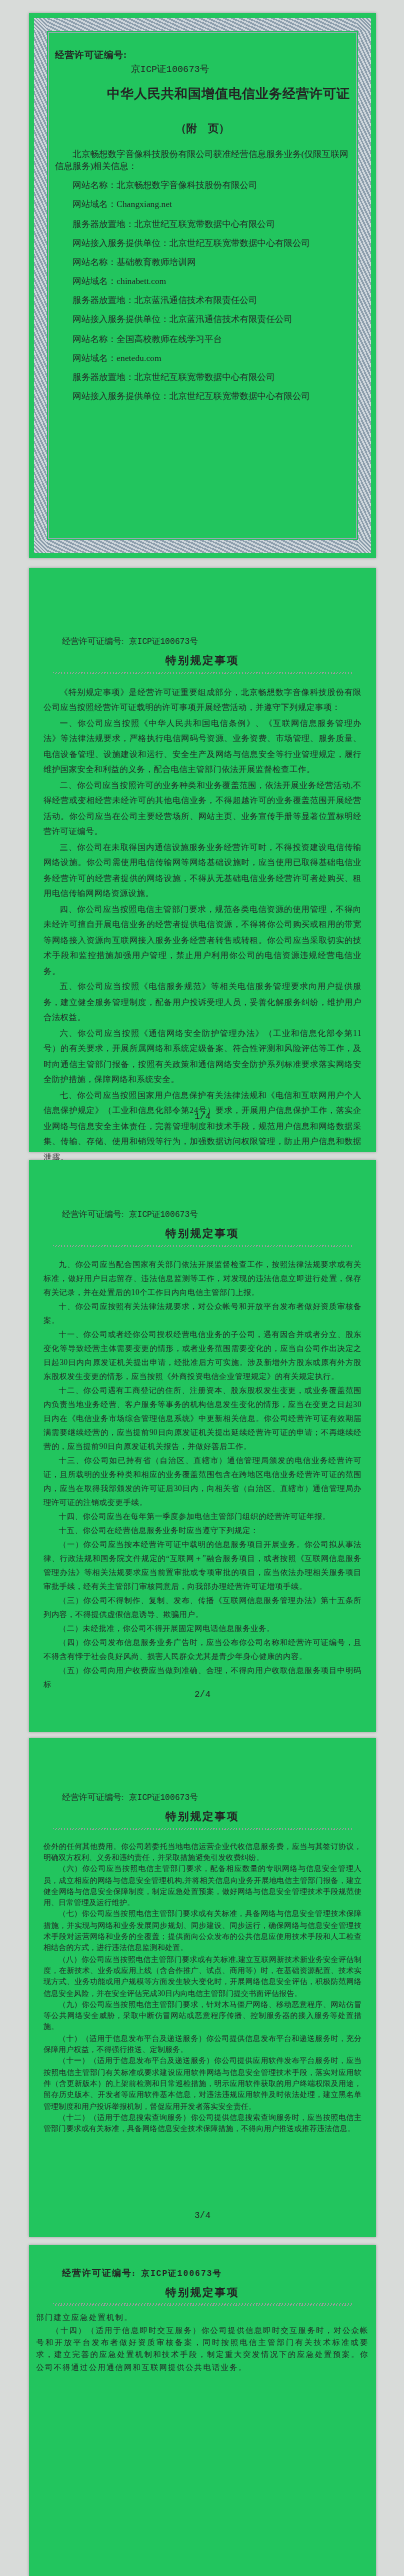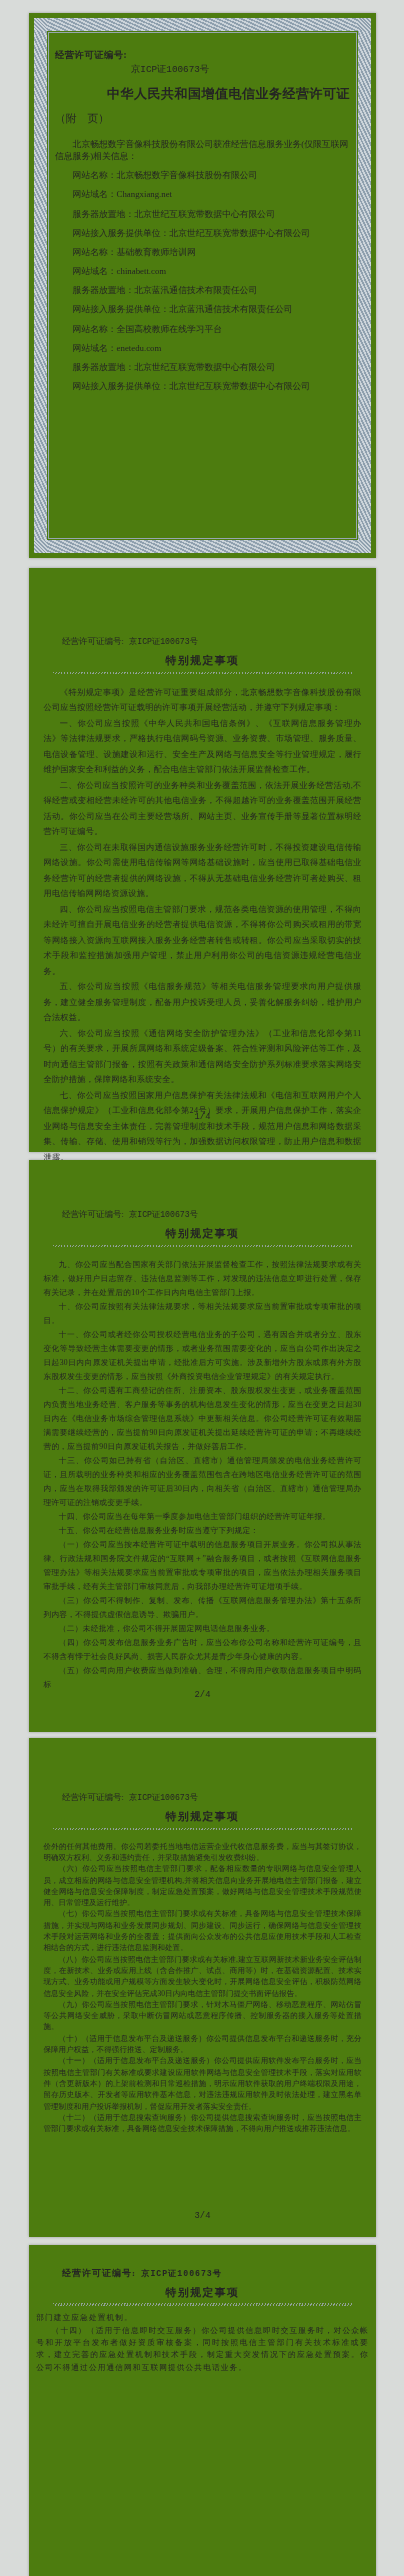--- a/index.html
+++ b/index.html
@@ -1,31 +1,31 @@
 <!DOCTYPE html>
 <html style="font-size:8.2px"><head>
 <meta charset="utf-8">
 <style>
   * { box-sizing: border-box; margin: 0; padding: 0; }
   html, body { background: #c9cccb; }
   body { width: 405px; margin: 0; font-family: "Liberation Serif", "DejaVu Serif", serif; }
 
   .canvas { position: relative; width: 405px; height: 2873px; background: #d8dbd9; color: #242424; overflow: hidden; }
 
-  .page { position: absolute; left: 29px; width: 347px; background: #4d7c0f; box-shadow: 0 0 2.6px rgba(0,0,0,.3); }
+  .page { position: absolute; left: 29px; width: 347px; background: #22c55e; box-shadow: 0 0 2.6px rgba(0,0,0,.3); }
 
   
   .frame { position: absolute; inset: 5.2px; border: 13.4px solid #a9b6c0;
            border-image: repeating-linear-gradient(45deg, #8fa0ae 0 2.6px, #ccd4da 2.6px 5.2px) 26; }
   .frame::after { content: ""; position: absolute; inset: 0.5px; border: 0.5px solid #97a6b1; }
   .cert-inner { position: absolute; inset: 23px 26px; }
   .cert-lic { margin-top: 13.4px; font-size: 9.3px; font-weight: bold; letter-spacing: 0.5px; }
   .cert-licno { margin: 1px 0 0 76px; font-size: 9.3px; font-family: "Liberation Mono", "DejaVu Sans Mono", monospace; }
   .cert-title { margin-top: 8.2px; text-align: right; font-size: 13px; font-weight: bold; letter-spacing: 0.5px; }
-  .cert-sub { margin-top: 9px; text-align: left; font-size: 10.8px; font-weight: normal; }
+  .cert-sub { margin-top: 19px; text-align: center; font-size: 10.8px; font-weight: bold; }
   .cert-body { margin-top: 12.4px; font-size: 8.8px; line-height: 12px; }
   .cert-body p { text-indent: 2em; margin-bottom: 7.2px; }
 
   
   .sp-head { margin-left: 33px; font-size: 8.5px; }
   .sp-head .num { margin-left: 5.2px; font-size: 8.2px; font-family: "Liberation Mono", "DejaVu Sans Mono", monospace; }
   .sp-title { text-align: center; font-size: 10.8px; font-weight: bold; letter-spacing: 1.5px; margin-top: 6.2px; }
   .rule { height: 2.6px; width: 86%; margin: 3.6px auto 0;
           background: repeating-linear-gradient(115deg, #8fa095 0 1px, rgba(0,0,0,0) 1px 2.6px); }
   .sp-body { margin: 10.3px 14.4px 0 14.4px; text-align: justify; }
@@ -90,21 +90,21 @@
   </section>
 
   <section class="page sp sp2" style="top:1160px; height:572px;">
     <div class="sp-head" style="margin-top:49px;">
       <span class="lbl">经营许可证编号:</span><span class="num">京ICP证100673号</span>
     </div>
     <div class="sp-title">特别规定事项</div>
     <div class="rule"></div>
     <div class="sp-body">
       <p>九、你公司应当配合国家有关部门依法开展监督检查工作，按照法律法规要求或有关标准，做好用户日志留存、违法信息监测等工作，对发现的违法信息立即进行处置，保存有关记录，并在处置后的10个工作日内向电信主管部门上报。</p>
-      <p>十、你公司应按照有关法律法规要求，等相关法规要求应当前置审批或专项审批的项目。</p>
+      <p>十、你公司应按照有关法律法规要求，对公众帐号和开放平台发布者做好资质审核备案。</p>
       <p>十一、你公司或者经你公司授权经营电信业务的子公司，遇有因合并或者分立、股东变化等导致经营主体需要变更的情形，或者业务范围需要变化的，应当自公司作出决定之日起30日内向原发证机关提出申请，经批准后方可实施。涉及新增外方股东或原有外方股东股权发生变更的情形，应当按照《外商投资电信企业管理规定》的有关规定执行。</p>
       <p>十二、你公司遇有工商登记的住所、注册资本、股东股权发生变更，或业务覆盖范围内负责当地业务经营、客户服务等事务的机构信息发生变化的情形，应当在变更之日起30日内在《电信业务市场综合管理信息系统》中更新相关信息。你公司经营许可证有效期届满需要继续经营的，应当提前90日向原发证机关提出延续经营许可证的申请；不再继续经营的，应当提前90日向原发证机关报告，并做好善后工作。</p>
       <p>十三、你公司如已持有省（自治区、直辖市）通信管理局颁发的电信业务经营许可证，且所载明的业务种类和相应的业务覆盖范围包含在跨地区电信业务经营许可证的范围内，应当在取得我部颁发的许可证后30日内，向相关省（自治区、直辖市）通信管理局办理许可证的注销或变更手续。</p>
       <p>十四、你公司应当在每年第一季度参加电信主管部门组织的经营许可证年报。</p>
       <p>十五、你公司在经营信息服务业务时应当遵守下列规定：</p>
       <p>（一）你公司应当按本经营许可证中载明的信息服务项目开展业务。你公司拟从事法律、行政法规和国务院文件规定的“互联网＋”融合服务项目，或者按照《互联网信息服务管理办法》等相关法规要求应当前置审批或专项审批的项目，应当依法办理相关服务项目审批手续，经有关主管部门审核同意后，向我部办理经营许可证增项手续。</p>
       <p>（三）你公司不得制作、复制、发布、传播《互联网信息服务管理办法》第十五条所列内容，不得提供虚假信息诱导、欺骗用户。</p>
       <p>（二）未经批准，你公司不得开展固定网电话信息服务业务。</p>
       <p>（四）你公司发布信息服务业务广告时，应当公布你公司名称和经营许可证编号，且不得含有悖于社会良好风尚、损害人民群众尤其是青少年身心健康的内容。</p>
       <p>（五）你公司向用户收费应当做到准确、合理，不得向用户收取信息服务项目中明码标</p>

